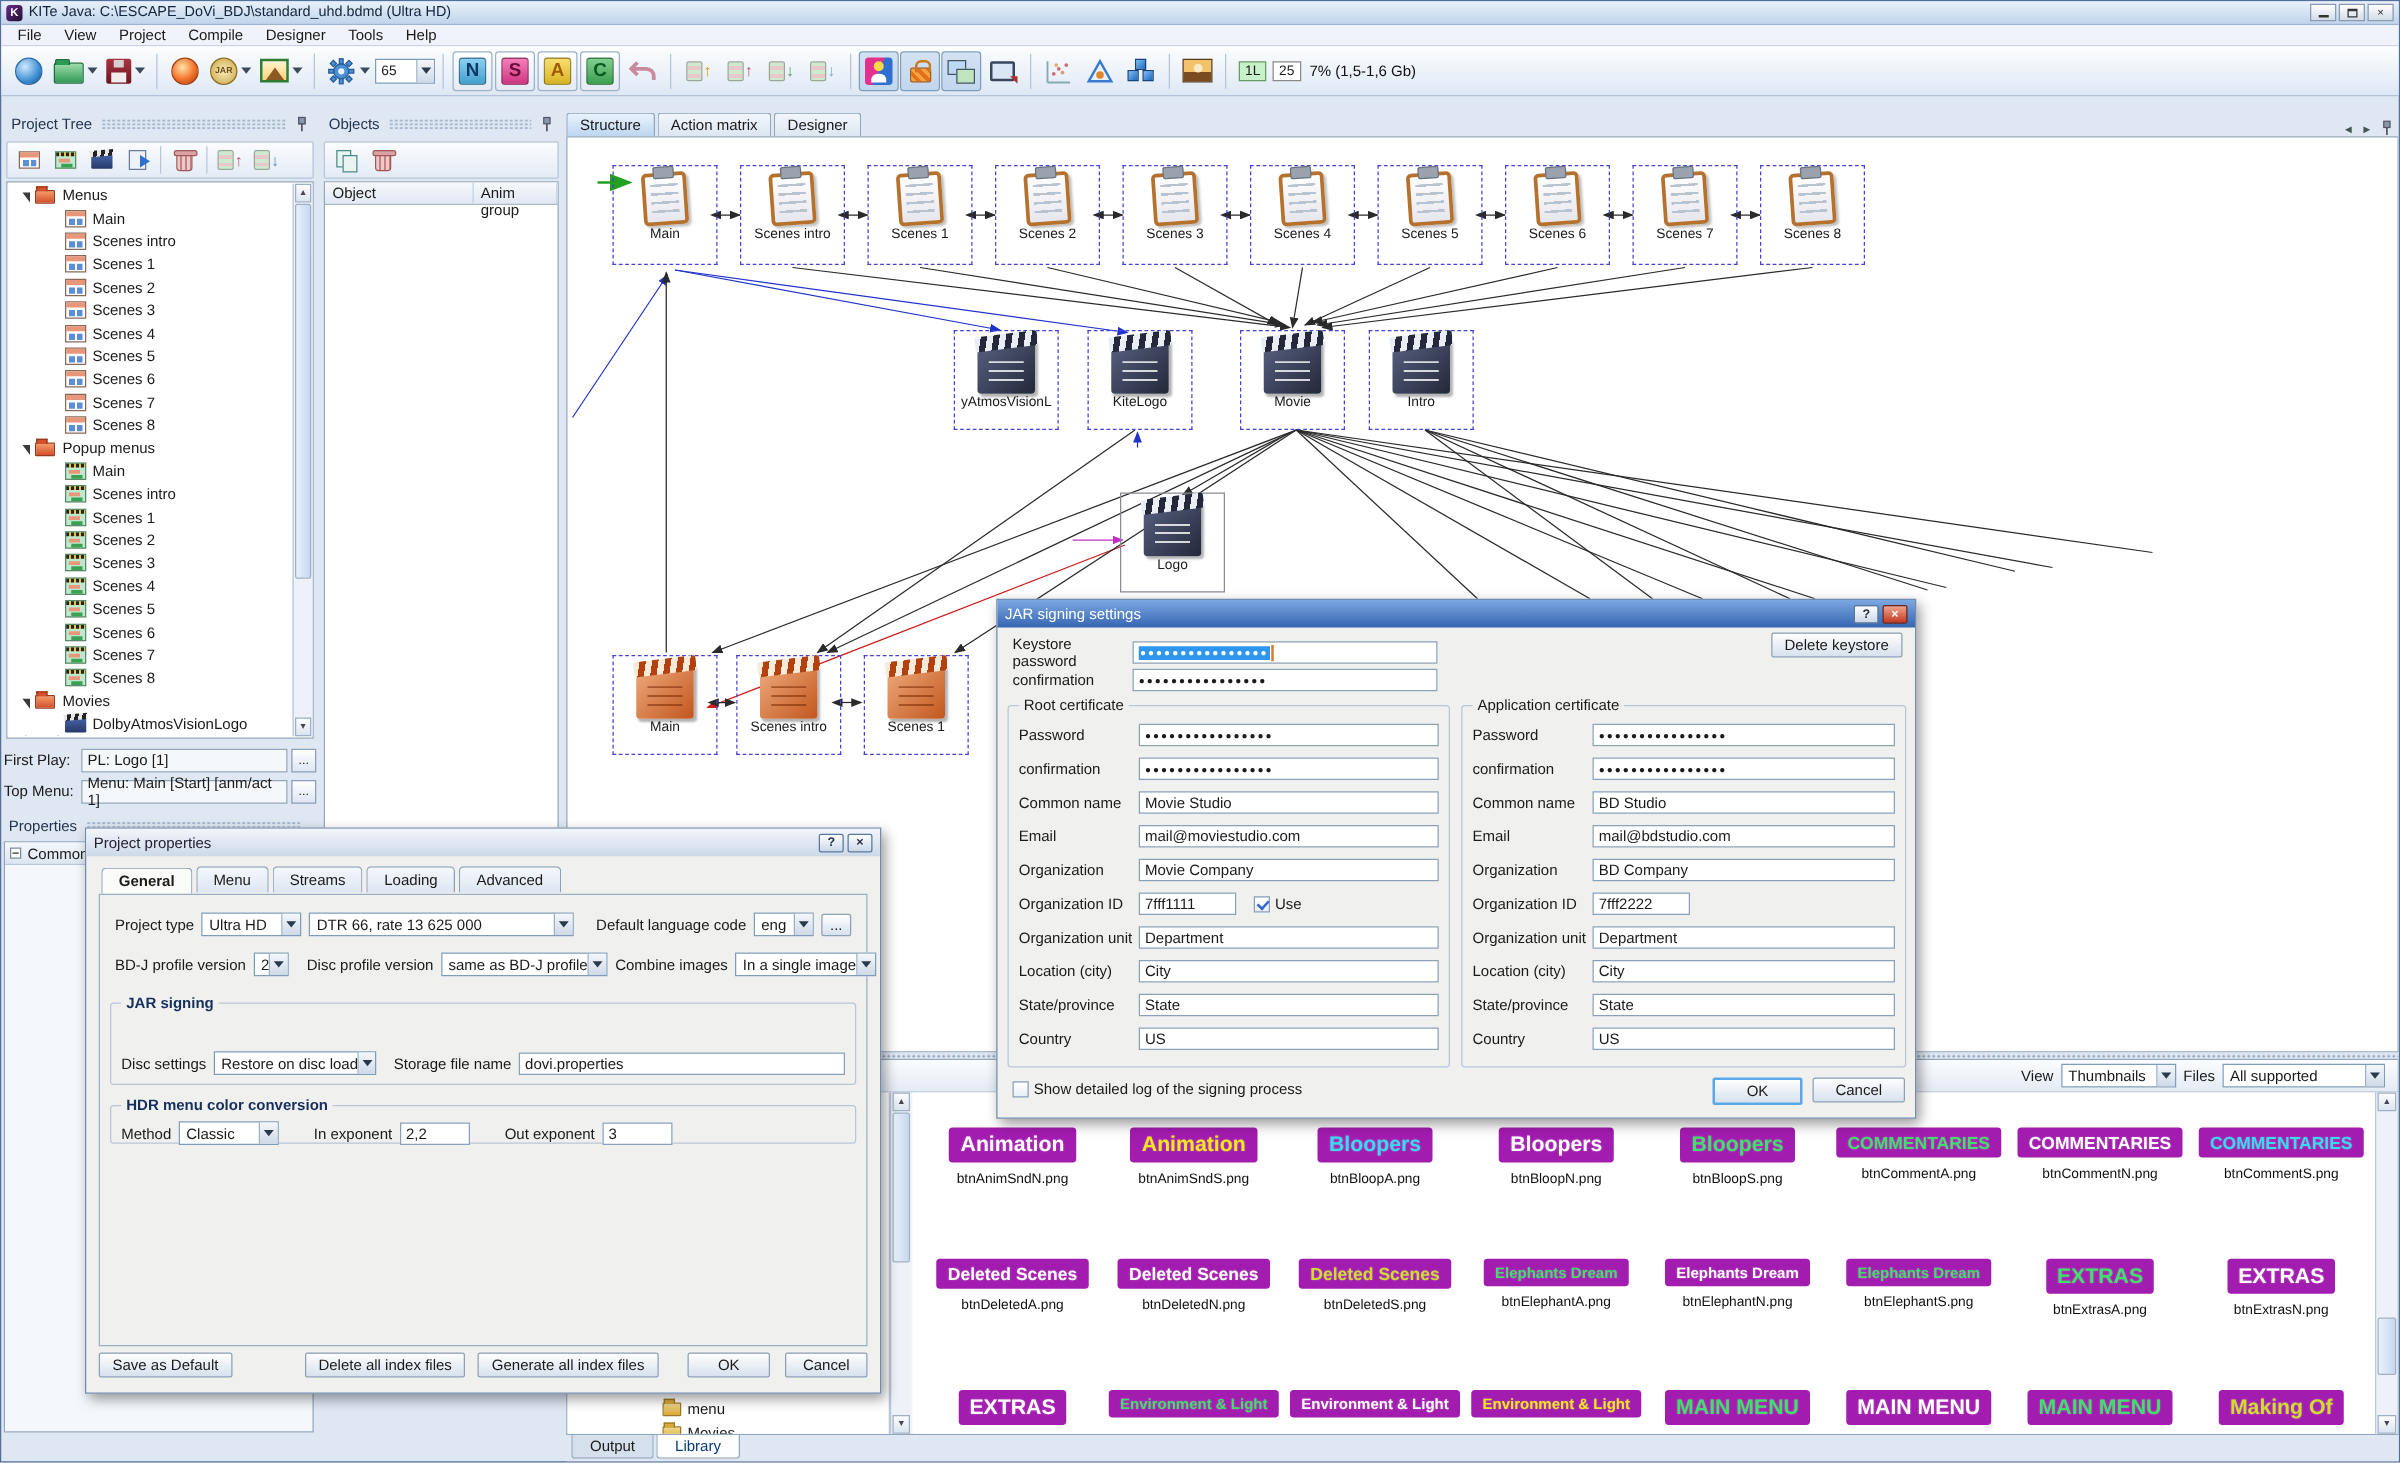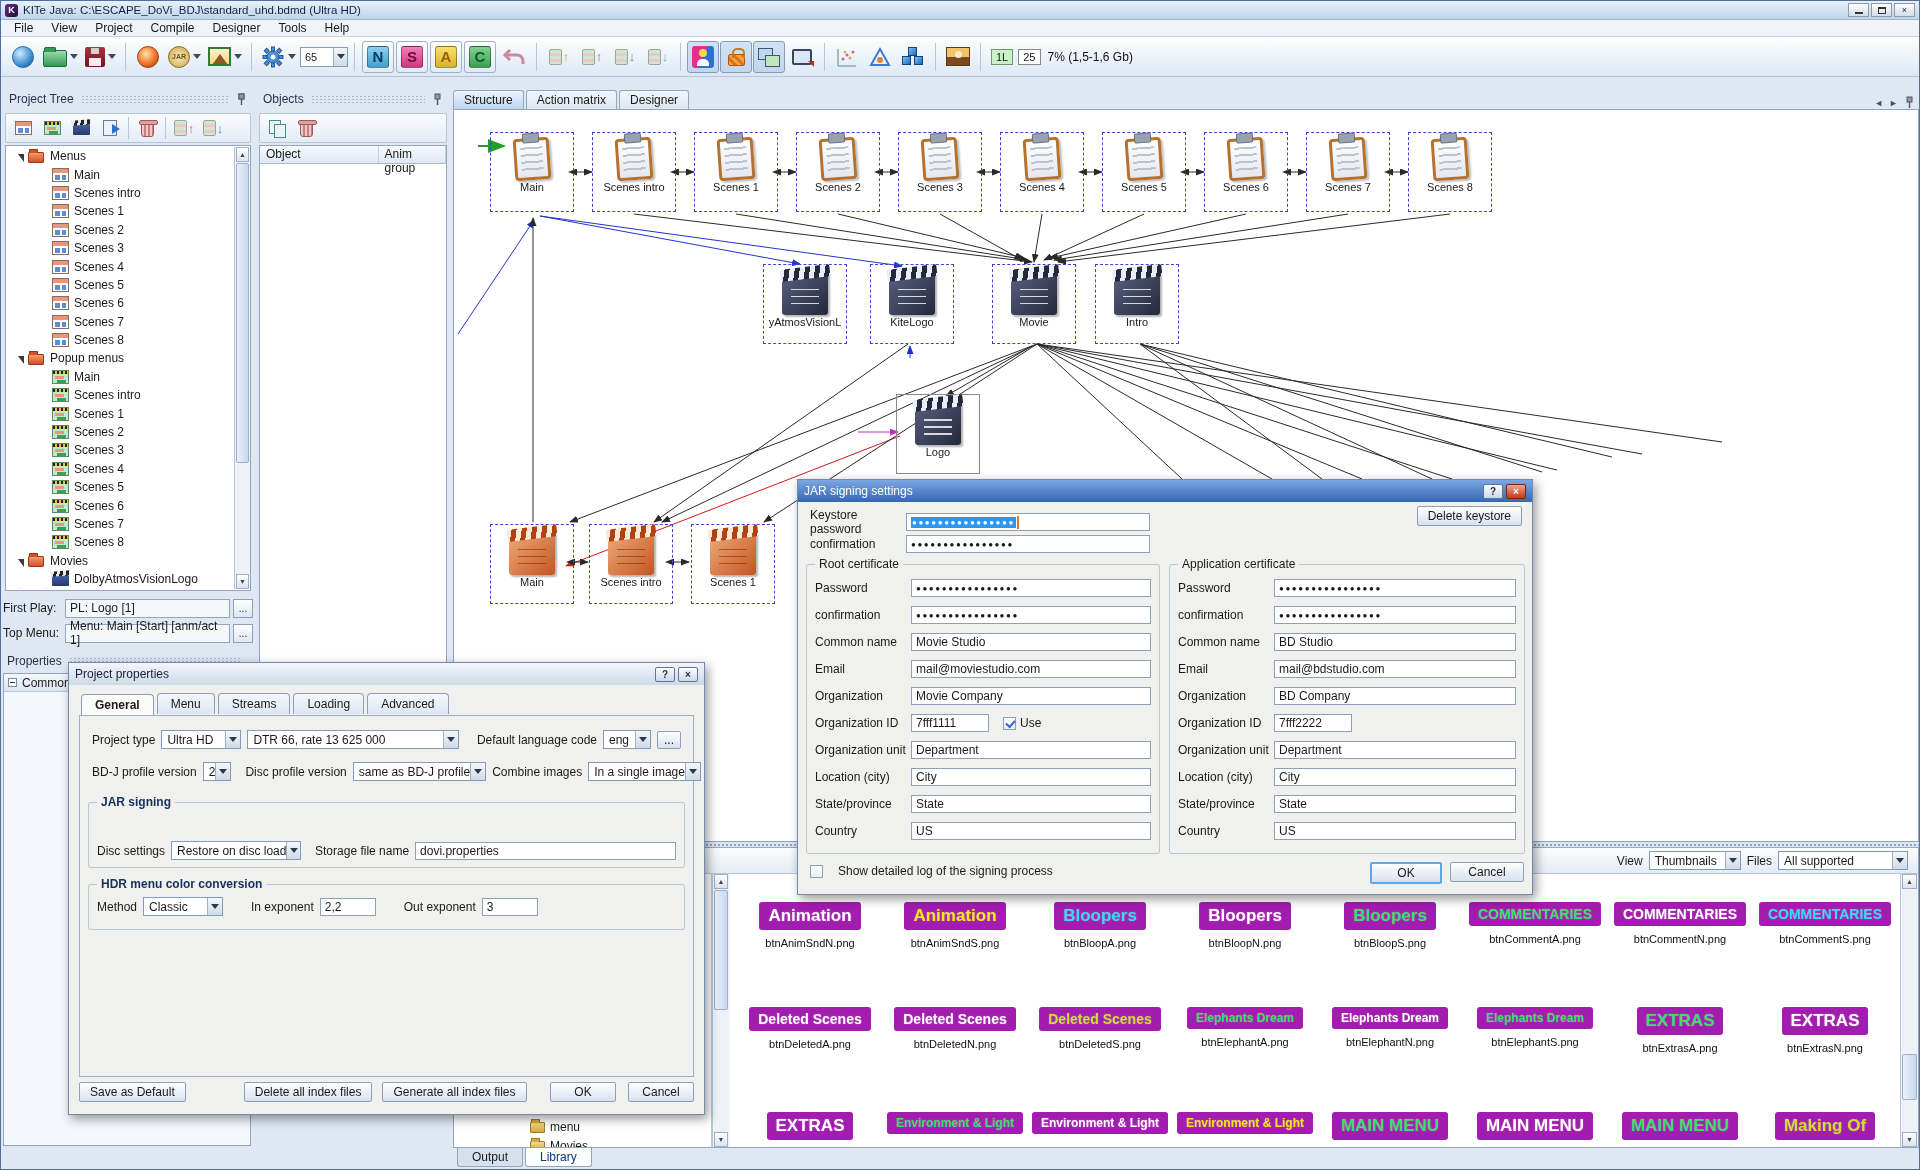--- a/index.html
+++ b/index.html
@@ -960,21 +960,21 @@
           <div class="select" style="width:130px;">
               <span>Restore on disc load</span>
               <span class="arr">
                 <i></i>
               </span>
             </div>
           <span style="margin-left:8px;">Storage file name</span>
           <span class="field" style="flex:1;">dovi.properties</span>
         </div>
       </div>
-      <div class="group" style="left:8px;right:8px;top:168px;height:46px;">
+      <div class="group" style="left:8px;right:8px;top:168px;height:31px;">
         <span class="glabel" style="font-weight:bold;color:#15305c;">HDR menu color conversion</span>
         <div class="prow" style="top:12px;left:8px;right:8px;">
           <span>Method</span>
           <div class="select" style="width:80px;">
               <span>Classic</span>
               <span class="arr">
                 <i></i>
               </span>
             </div>
           <span style="margin-left:22px;">In exponent</span>
@@ -1098,21 +1098,21 @@
           <div class="frow" style="left: 8px; right: 8px; top: 230px;">
             <span class="flbl">State/province</span>
             <span class="field" style="flex: 1 1 0%;">State</span>
           </div>
           <div class="frow" style="left: 8px; right: 8px; top: 257px;">
             <span class="flbl">Country</span>
             <span class="field" style="flex: 1 1 0%;">US</span>
           </div>
         </div>
     </div>
-    <div class="frow" style="left:12px;top:384px;gap:15px;">
+    <div class="frow" style="left:12px;top:384px;gap:4px;">
       <span class="cb"></span>
       <span>Show detailed log of the signing process</span>
     </div>
     <span class="btn glow" style="position:absolute;left:572px;top:382px;width:72px;">OK</span>
     <span class="btn" style="position:absolute;left:652px;top:382px;width:74px;">Cancel</span>
   </div>
 
 </div>
 
 </body></html>

